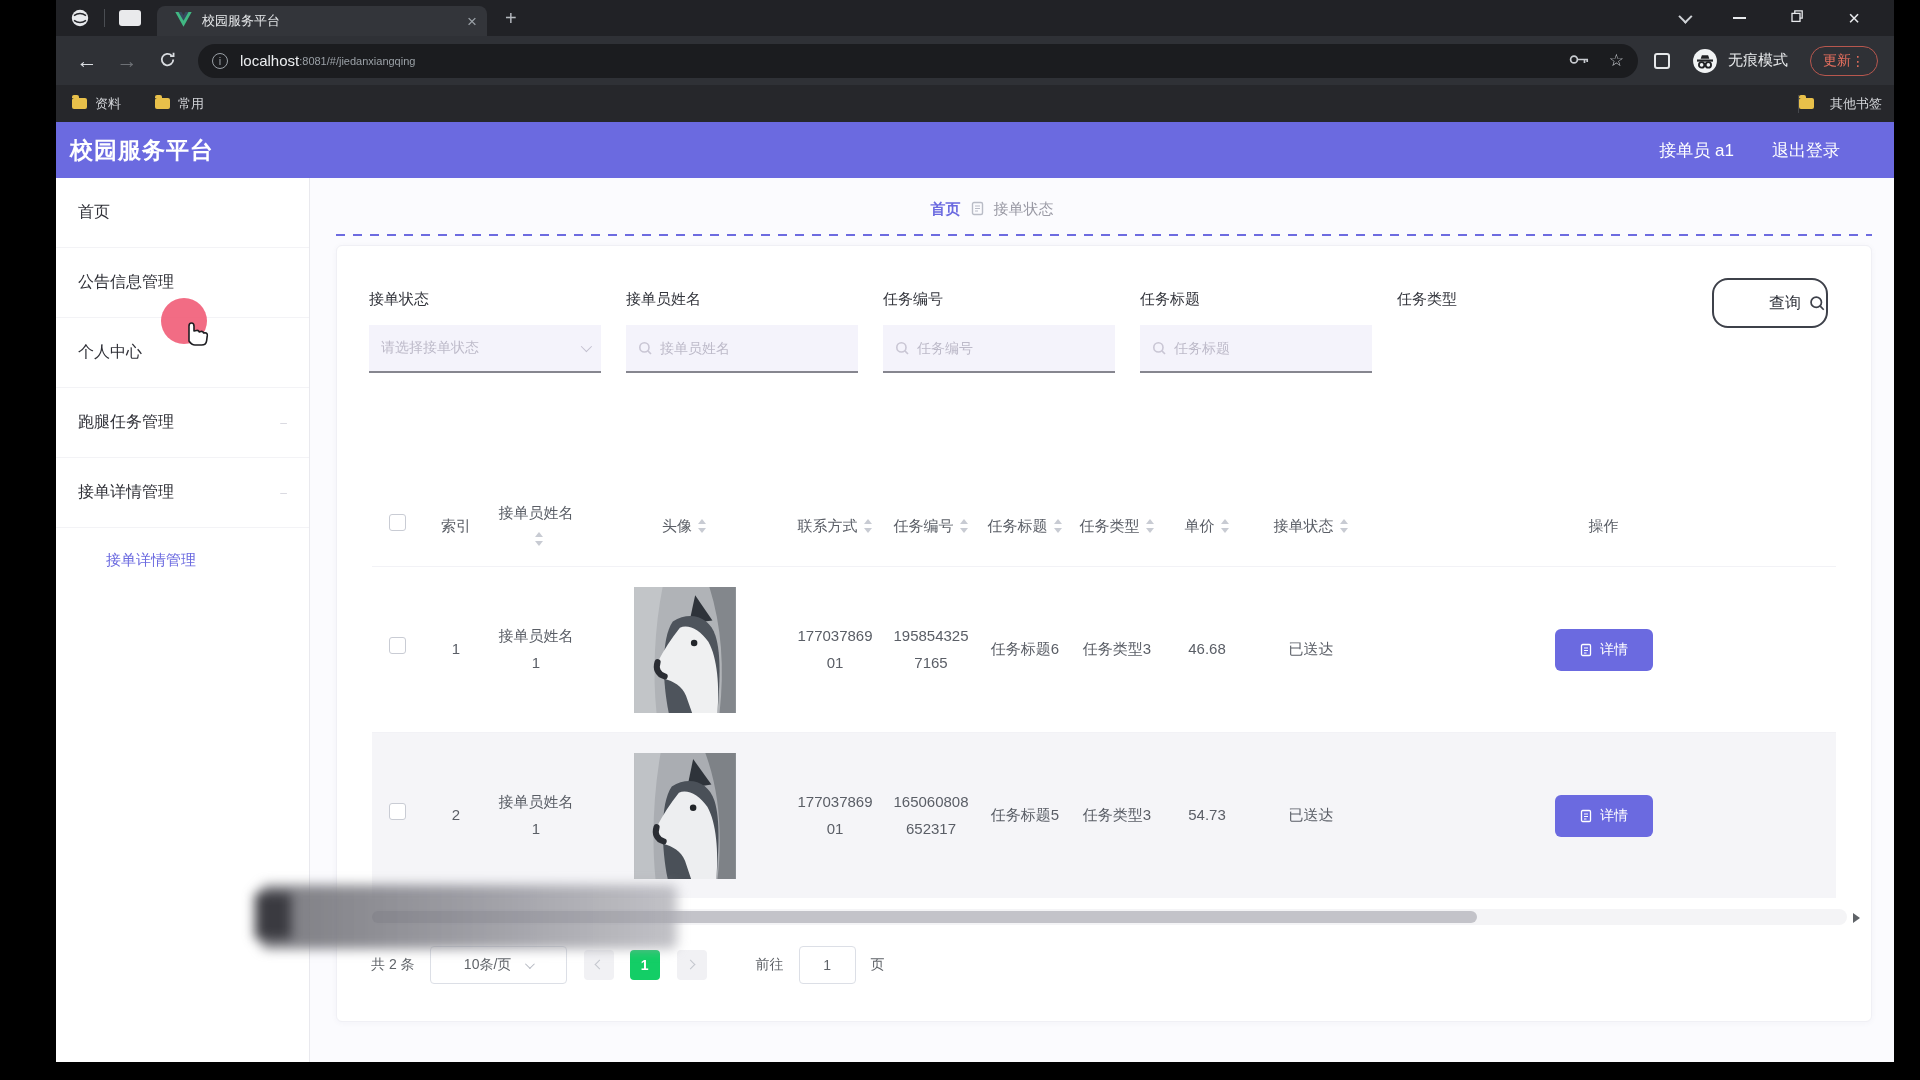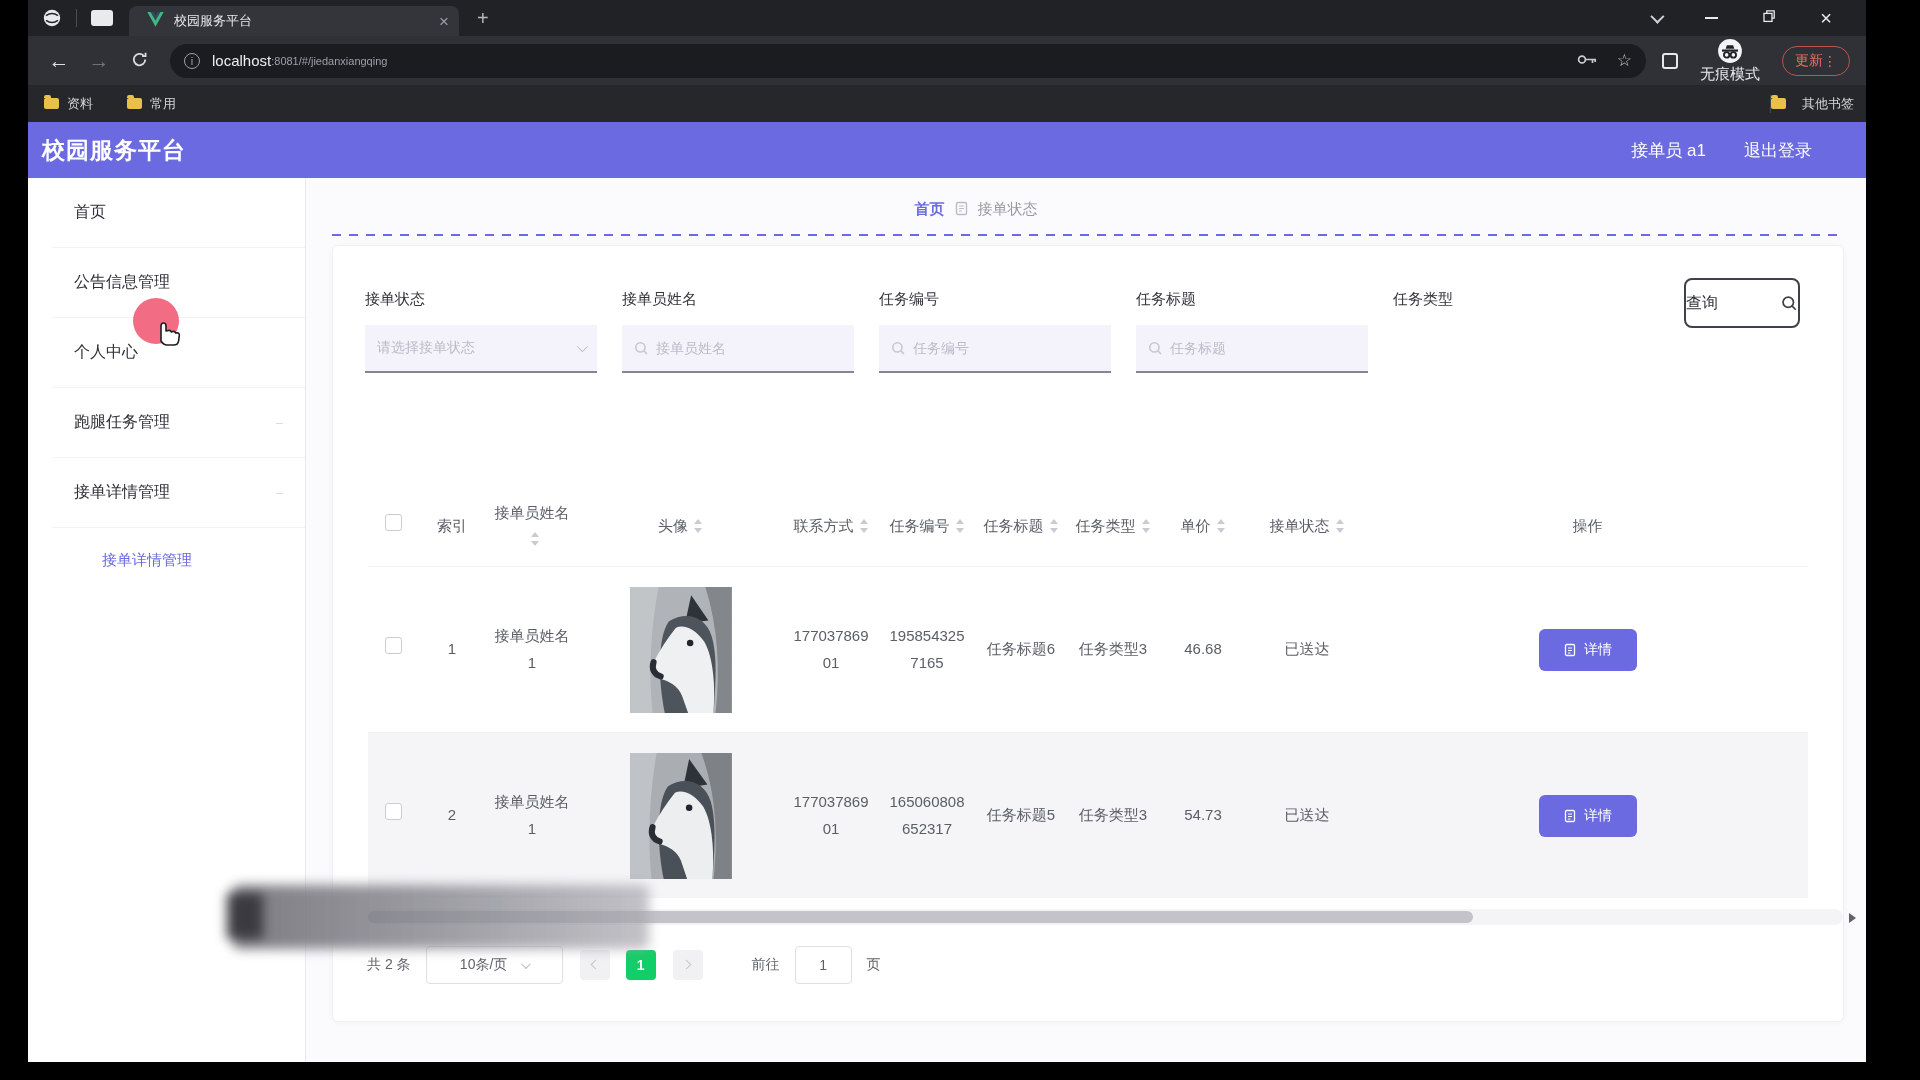--- a/index.html
+++ b/index.html
@@ -1,19 +1,19 @@
 <!DOCTYPE html>
 <html><head>
 <meta charset="utf-8">
 <style>
   * { margin:0; padding:0; box-sizing:border-box; }
   html,body { width:1920px; height:1080px; overflow:hidden; background:#000;
               font-family:"Liberation Sans","DejaVu Sans",sans-serif; }
   .stage { position:relative; width:1920px; height:1080px; background:#000; }
-  .window { position:absolute; left:28px; top:0; width:1838px; height:1062px;
+  .window { position:absolute; left:56px; top:0; width:1838px; height:1062px;
             display:flex; flex-direction:column; background:#fff; }
 
   
   .tabbar { height:36px; background:#212226; display:flex; align-items:center; padding:0 20px 0 14px; }
   .pin-fav { width:20px; height:20px; }
   .tab-sep { width:1px; height:18px; background:#4a4d52; margin:0 14px; }
   .pin-square { width:22px; height:16px; background:#e9eaec; border-radius:3px; }
   .tab { margin-left:16px; width:330px; height:30px; background:#33353a; border-radius:8px 8px 0 0;
          display:flex; align-items:center; padding:0 10px 0 18px; align-self:flex-end; }
   .tab-title { color:#e6e8ea; font-size:13px; margin-left:10px; flex:1; white-space:nowrap; overflow:hidden; }
@@ -30,21 +30,21 @@
   .nav-ic.dim { color:#6d7075; }
   .urlbar { flex:1; height:34px; background:#1b1c1f; border-radius:17px; display:flex; align-items:center;
             padding:0 14px; margin:0 6px; }
   .info-ic { width:16px; height:16px; border:1.4px solid #9aa0a6; border-radius:50%; color:#9aa0a6;
              font-size:11px; display:flex; align-items:center; justify-content:center; font-style:normal; }
   .url-host { color:#eceef0; font-size:15px; margin-left:12px; }
   .url-rest { color:#9aa0a6; font-size:11px;text-align:right; }
   .url-space { flex:1; }
   .toolbar-right { display:flex; align-items:center; gap:22px; }
   .ext-square { width:16px; height:16px; border:2px solid #e6e8ea; border-radius:3px; }
-  .incog { display:flex; align-items:center; gap:1px;flex-direction:column; }
+  .incog { display:flex; align-items:center; gap:10px; }
   .incog-label { color:#e9ebed; font-size:15px; }
   .update-pill { display:flex; align-items:center; gap:0; border:1.5px solid #b8574e; border-radius:16px;
                  height:30px; padding:0 12px; }
   .update-txt { color:#e9705f; font-size:14px; }
   .update-dots { color:#e9705f; font-size:14px; letter-spacing:0; }
 
   .bookmarks { height:37px; background:#26272b; display:flex; align-items:center; padding:0 12px 0 16px; }
   .bm { display:flex; align-items:center; gap:8px; margin-right:34px; }
   .folder { width:15px; height:11px; background:#e8c04a; border-radius:2px; position:relative; }
   .folder::before { content:""; position:absolute; top:-3px; left:0; width:7px; height:3px; background:#e8c04a;
@@ -52,21 +52,21 @@
   .bm-label { color:#d3d5d9; font-size:13px; }
   .bm-right { margin-left:auto; display:flex; align-items:center; gap:16px; border-left:1px solid #45474c; padding-left:0; }
 
   
   .page { flex:1; background:#fff; position:relative; overflow:hidden; display:flex; flex-direction:column; }
   .appbar { height:56px; background:#6b6ae0; display:flex; align-items:center; padding:0 54px 0 14px; flex:none; }
   .app-title { color:#fff; font-size:23px; font-weight:bold; letter-spacing:1px; }
   .app-right { margin-left:auto; display:flex; align-items:center; gap:38px; }
   .app-user, .app-logout { color:#fff; font-size:17px; }
 
-  .app-body { flex:1; display:flex; min-height:0;margin-left:24px; }
+  .app-body { flex:1; display:flex; min-height:0; }
   .sidebar { width:254px; background:#fff; border-right:1px solid #e9e9ee; flex:none; }
   .side-item { height:70px; display:flex; align-items:center; padding:0 22px; font-size:16px; color:#2e2f36;
                border-bottom:1px solid #f3f3f6; position:relative; }
   .item-caret { margin-left:auto; color:#d6d6de; font-size:12px; }
   .side-sub { height:64px; display:flex; align-items:center; padding:0 22px 0 50px; font-size:15px; color:#6b6ae0; }
 
   .main { flex:1; background:#fbfbfe; position:relative; min-width:0; }
   .crumb { position:absolute; top:22px; left:0; right:220px; display:flex; justify-content:center;
            align-items:center; gap:10px; font-size:15px; }
   .crumb-home { color:#6b6ae0; font-weight:bold; }
@@ -84,21 +84,21 @@
   .f-box { position:relative; height:48px; background:#f4f3fb; border-bottom:2px solid #86868f; }
   .f-box input { width:100%; height:100%; background:transparent; border:none; outline:none;
                  padding:0 10px 0 34px; font-size:14px; color:#5a5e66; font-family:inherit; }
   .f-box input::placeholder { color:#bdbac9; opacity:1; }
   .f-mag { position:absolute; left:12px; top:16px; }
   .f-select { display:flex; align-items:center; padding:0 12px; }
   .f-ph { color:#bdbac9; font-size:14px; }
   .f-chev { margin-left:auto; width:8px; height:8px; border-right:1.6px solid #c3c0cf;
             border-bottom:1.6px solid #c3c0cf; transform:rotate(45deg) translateY(-2px); }
   .search-btn { margin-left:auto; margin-top:-12px; margin-right:11px; width:116px; height:50px; background:#fff;
-                border:2px solid #3e414a; border-radius:8px; display:flex; align-items:center; justify-content:space-between;
+                border:2px solid #3e414a; border-radius:16px; display:flex; align-items:center; justify-content:flex-end;
                 gap:8px; font-size:16px; color:#2f323a; font-family:inherit; }
 
   
   .tablewrap { position:absolute; left:35px; right:35px; top:240px; }
   .trow { display:grid; grid-template-columns:50px 68px 92px 205px 96px 96px 92px 92px 88px 120px 1fr;
           align-items:center; }
   .thead { height:80px; color:#8f93a0; font-size:15px; }
   .thead .tc { font-weight:500; }
   .tc { text-align:center; padding:0 8px; line-height:1.75; word-break:break-all; font-size:15px; color:#5a5e66; }
   .caret { display:inline-block; width:10px; height:16px; position:relative; margin-left:5px; vertical-align:-3px; }

